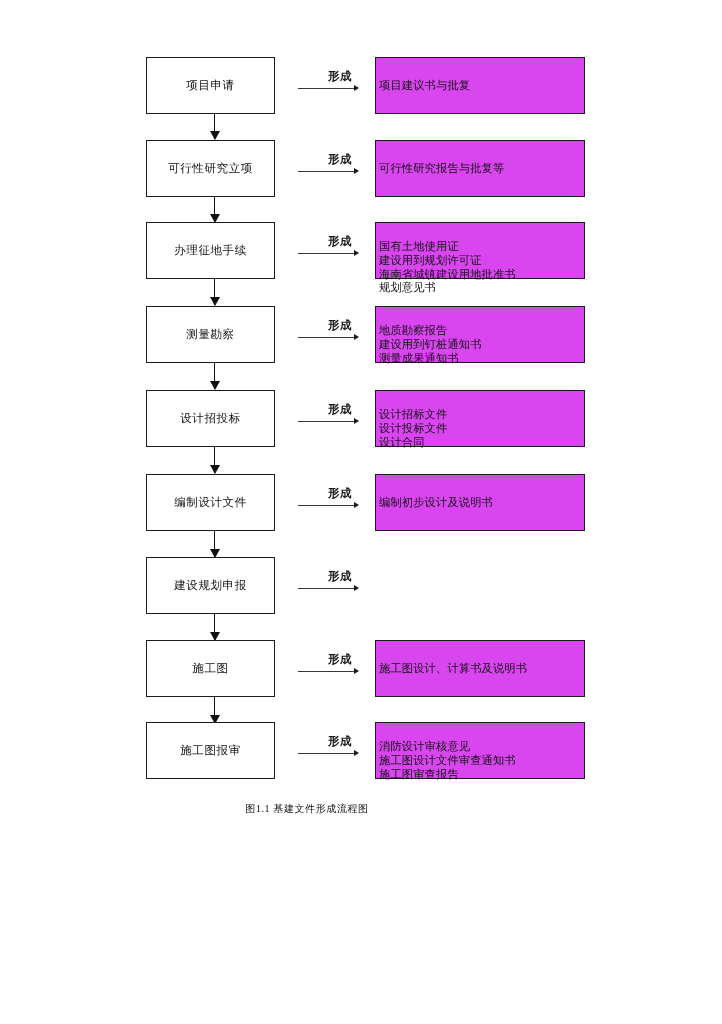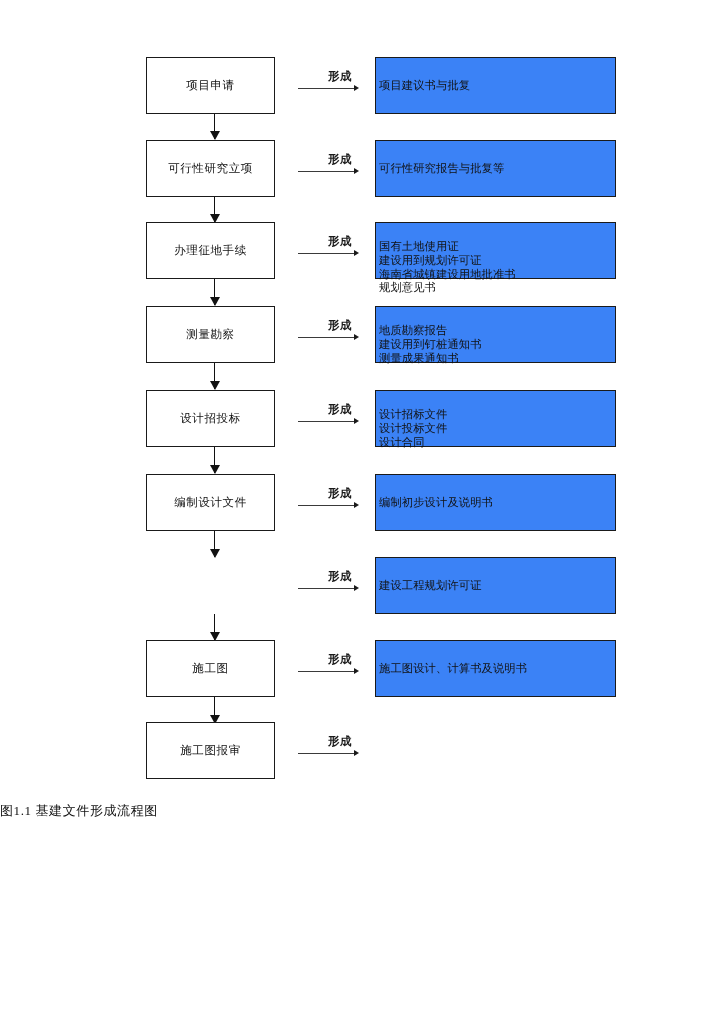--- a/index.html
+++ b/index.html
@@ -89,25 +89,25 @@
     border-top: 3.2px solid transparent;
     border-bottom: 3.2px solid transparent;
     border-left: 5px solid #1a1a1a;
   }
 
   
   .doc-box {
     position: absolute;
     left: 375px;
     top: 0;
-    width: 241px;
+    width: 210px;
     height: 57px;
     box-sizing: border-box;
     border: 1.3px solid #1a1a1a;
-    background: #3b82f6;
+    background: #d946ef;
     display: flex;
     flex-direction: column;
     justify-content: center;
     padding: 0 0 0 3px;
   }
   .doc-box.multi {
     justify-content: flex-start;
     padding-top: 17px;
   }
   .doc-line {
@@ -142,21 +142,22 @@
     border-right: 5px solid transparent;
     border-top: 9px solid #111111;
   }
 
   
   .caption {
     position: absolute;
     left: 0;
     top: 802px;
     width: 614px;
-    font-size: 13px;
+    text-align: center;
+    font-size: 10px;
     letter-spacing: 0.6px;
     color: #111111;
   }
 </style>
 </head>
 <body>
 
 <div class="flowchart">
 
   <div class="row" style="top:57px;">
@@ -268,27 +269,27 @@
     <div class="doc-box">
       <span class="doc-line">编制初步设计及说明书</span>
     </div>
   </div>
   <div class="connector" style="top:531px;height:26px;">
     <span class="stem"></span>
     <span class="head"></span>
   </div>
 
   <div class="row" style="top:557px;">
-    <div class="form-arrow">
-      <span class="form-label">形成</span>
-      <span class="arrow-line"></span>
-      <span class="arrow-head"></span>
-    </div>
-    <div class="doc-box">
-      <span class="doc-line">建设工程规划许可证</span>
+    <div class="proc-box">
+      <span class="proc-label">建设规划申报</span>
+    </div>
+    <div class="form-arrow">
+      <span class="form-label">形成</span>
+      <span class="arrow-line"></span>
+      <span class="arrow-head"></span>
     </div>
   </div>
   <div class="connector" style="top:614px;height:26px;">
     <span class="stem"></span>
     <span class="head"></span>
   </div>
 
   <div class="row" style="top:640px;">
     <div class="proc-box">
       <span class="proc-label">施工图</span>
@@ -309,17 +310,22 @@
 
   <div class="row" style="top:722px;">
     <div class="proc-box">
       <span class="proc-label">施工图报审</span>
     </div>
     <div class="form-arrow">
       <span class="form-label">形成</span>
       <span class="arrow-line"></span>
       <span class="arrow-head"></span>
     </div>
+    <div class="doc-box multi">
+      <span class="doc-line">消防设计审核意见</span>
+      <span class="doc-line">施工图设计文件审查通知书</span>
+      <span class="doc-line">施工图审查报告</span>
+    </div>
   </div>
 
   <div class="caption">图1.1 基建文件形成流程图</div>
 
 </div>
 
 </body></html>

